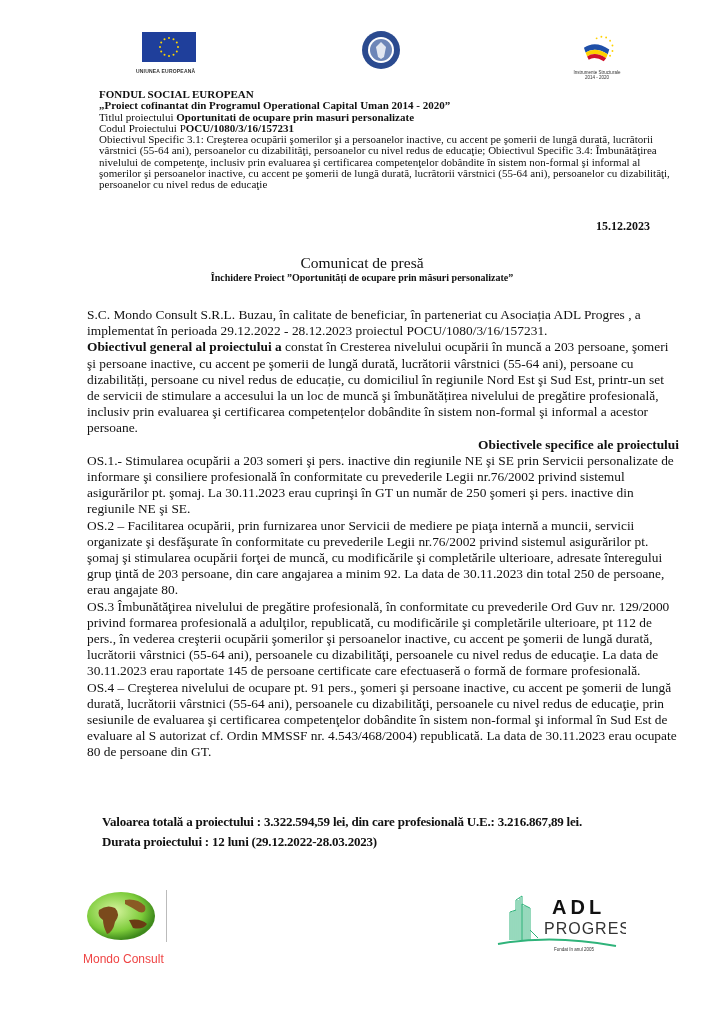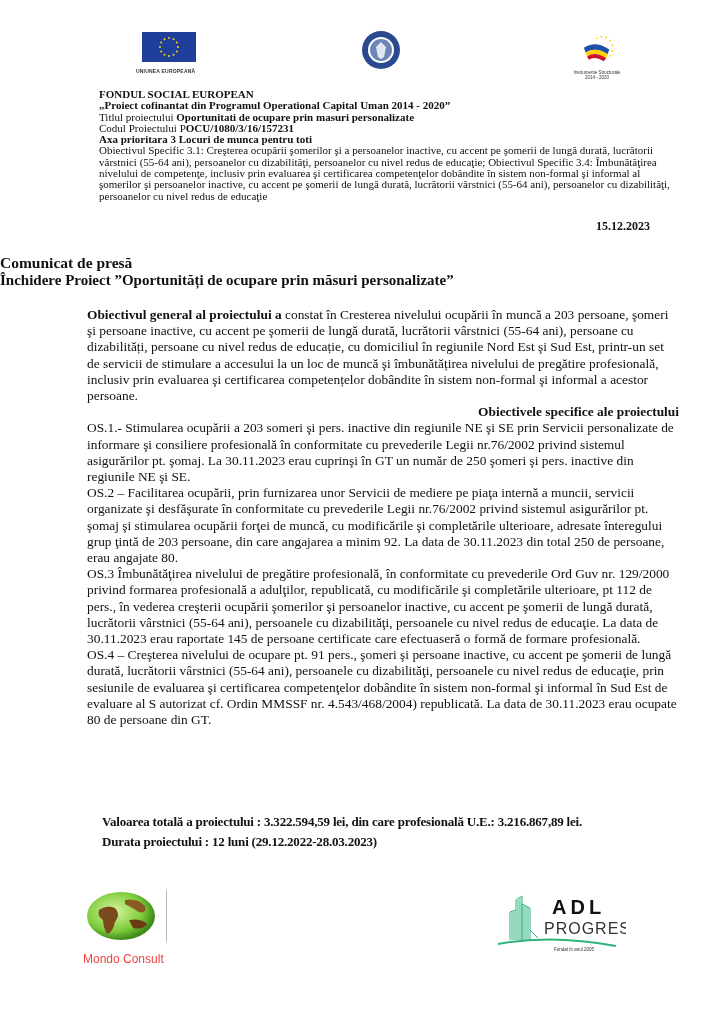--- a/index.html
+++ b/index.html
@@ -10,22 +10,22 @@
     #eu-logo svg { width:54px; height:30px; display:block; }
     #eu-label { left:136px; top:68px; font-family:"Liberation Sans", sans-serif; font-size:5px; font-weight:bold; color:#333; letter-spacing:0.2px; }
     #gov-logo { left:361px; top:30px; width:40px; height:40px; }
     #is-logo { left:572px; top:32px; width:54px; height:48px; }
     #is-label { left:562px; top:70px; width:70px; text-align:center; font-family:"Liberation Sans", sans-serif; font-size:4.5px; line-height:5px; color:#333; }
     
     #hdr { left:99px; top:89px; width:580px; font-size:11px; line-height:11.3px; }
     #hdr .b { font-weight:bold; }
     #date { left:596px; top:219px; font-size:12px; font-weight:bold; }
     
-    #title1 { left:0; width:724px; top:254px; text-align:left; font-size:15.5px; font-weight:bold; }
-    #title2 { left:0; width:724px; top:272px; text-align:left; font-size:15px; font-weight:bold; }
+    #title1 { left:0; width:724px; top:254px; text-align:center; font-size:15.5px; font-weight:normal; }
+    #title2 { left:0; width:724px; top:272px; text-align:center; font-size:10px; font-weight:bold; }
     
     #body { left:87px; top:307px; width:592px; font-size:13.4px; line-height:16.2px; }
     #body p { margin:0; }
     .center-b { text-align:right; padding-left:44px; font-weight:bold; }
     #totals { left:102px; top:812px; font-size:13px; font-weight:bold; line-height:20px; font-family:"Liberation Serif", serif; letter-spacing:-0.2px; }
     
     #mondo-logo { left:85px; top:890px; width:72px; height:52px; }
     #mondo-divider { left:166px; top:890px; width:1px; height:52px; background:#bbb; }
     #mondo-label { left:83px; top:952px; font-family:"Liberation Sans", sans-serif; font-size:12px; color:#ef4444; }
     #adl-logo { left:492px; top:890px; width:134px; height:62px; }
@@ -82,29 +82,29 @@
 <div id="is-label" class="abs">
   <div>Instrumente Structurale</div>
   <div>2014 - 2020</div>
 </div>
 
 <div id="hdr" class="abs">
   <div class="b">FONDUL SOCIAL EUROPEAN</div>
   <div class="b">„Proiect cofinantat din Programul Operational Capital Uman 2014 - 2020”</div>
   <div><span>Titlul proiectului </span><span class="b">Oportunitati de ocupare prin masuri personalizate</span></div>
   <div><span>Codul Proiectului P</span><span class="b">OCU/1080/3/16/157231</span></div>
-  <div class="b">Axa prioritara 3 Locuri de munca pentru toti</div>
   <div>Obiectivul Specific 3.1: Creşterea ocupării şomerilor şi a persoanelor inactive, cu accent pe şomerii de lungă durată, lucrătorii vârstnici (55-64 ani), persoanelor cu dizabilităţi, persoanelor cu nivel redus de educaţie; Obiectivul Specific 3.4: Îmbunătăţirea nivelului de competenţe, inclusiv prin evaluarea şi certificarea competenţelor dobândite în sistem non-formal şi informal al şomerilor şi persoanelor inactive, cu accent pe şomerii de lungă durată, lucrătorii vârstnici (55-64 ani), persoanelor cu dizabilităţi, persoanelor cu nivel redus de educaţie</div>
 </div>
 <div id="date" class="abs">15.12.2023</div>
 
 <div id="title1" class="abs">Comunicat de presă</div>
 <div id="title2" class="abs">Închidere Proiect ”Oportunități de ocupare prin măsuri personalizate”</div>
 
 <div id="body" class="abs">
+  <p>S.C. Mondo Consult S.R.L. Buzau, în calitate de beneficiar, în parteneriat cu Asociația ADL Progres , a implementat în perioada 29.12.2022 - 28.12.2023 proiectul POCU/1080/3/16/157231.</p>
   <p><b>Obiectivul general al proiectului a</b><span> constat în Cresterea nivelului ocupării în muncă a 203 persoane, şomeri şi persoane inactive, cu accent pe şomerii de lungă durată, lucrătorii vârstnici (55-64 ani), persoane cu dizabilități, persoane cu nivel redus de educație, cu domiciliul în regiunile Nord Est şi Sud Est, printr-un set de servicii de stimulare a accesului la un loc de muncă şi îmbunătățirea nivelului de pregătire profesională, inclusiv prin evaluarea şi certificarea competențelor dobândite în sistem non-formal şi informal a acestor persoane.</span></p>
   <p class="center-b">Obiectivele specifice ale proiectului</p>
   <p>OS.1.- Stimularea ocupării a 203 someri şi pers. inactive din regiunile NE şi SE prin Servicii personalizate de informare şi consiliere profesională în conformitate cu prevederile Legii nr.76/2002 privind sistemul asigurărilor pt. şomaj. La 30.11.2023 erau cuprinşi în GT un număr de  250  şomeri şi pers. inactive din regiunile NE şi SE.</p>
   <p>OS.2 – Facilitarea ocupării, prin furnizarea unor Servicii de mediere pe piaţa internă a muncii, servicii organizate şi desfăşurate în conformitate cu prevederile Legii nr.76/2002 privind sistemul asigurărilor pt. şomaj şi stimularea ocupării forţei de muncă, cu modificările şi completările ulterioare, adresate înteregului grup ţintă de 203 persoane, din care angajarea a minim 92. La data de  30.11.2023 din total 250 de persoane, erau angajate 80.</p>
   <p>OS.3 Îmbunătăţirea nivelului de pregătire profesională, în conformitate cu prevederile Ord Guv nr. 129/2000 privind formarea profesională a adulţilor, republicată, cu modificările şi completările ulterioare, pt 112 de pers., în vederea creşterii ocupării şomerilor şi persoanelor inactive, cu accent pe şomerii de lungă durată, lucrătorii vârstnici (55-64 ani), persoanele cu dizabilităţi, persoanele cu nivel redus de educaţie. La data de 30.11.2023 erau raportate 145 de persoane certificate care efectuaseră o formă de formare profesională.</p>
   <p>OS.4 – Creşterea nivelului de ocupare pt. 91 pers., şomeri şi persoane inactive, cu accent pe şomerii de lungă durată, lucrătorii vârstnici (55-64 ani), persoanele cu dizabilităţi, persoanele cu nivel redus de educaţie, prin sesiunile de evaluarea şi certificarea competenţelor dobândite în sistem non-formal şi informal în Sud Est de evaluare al S autorizat cf. Ordin MMSSF nr. 4.543/468/2004) republicată. La data de  30.11.2023 erau ocupate  80 de persoane din GT.</p>
 </div>
 
 <div id="totals" class="abs">
   <div>Valoarea totală a proiectului : 3.322.594,59 lei, din care profesională U.E.: 3.216.867,89 lei.</div>

